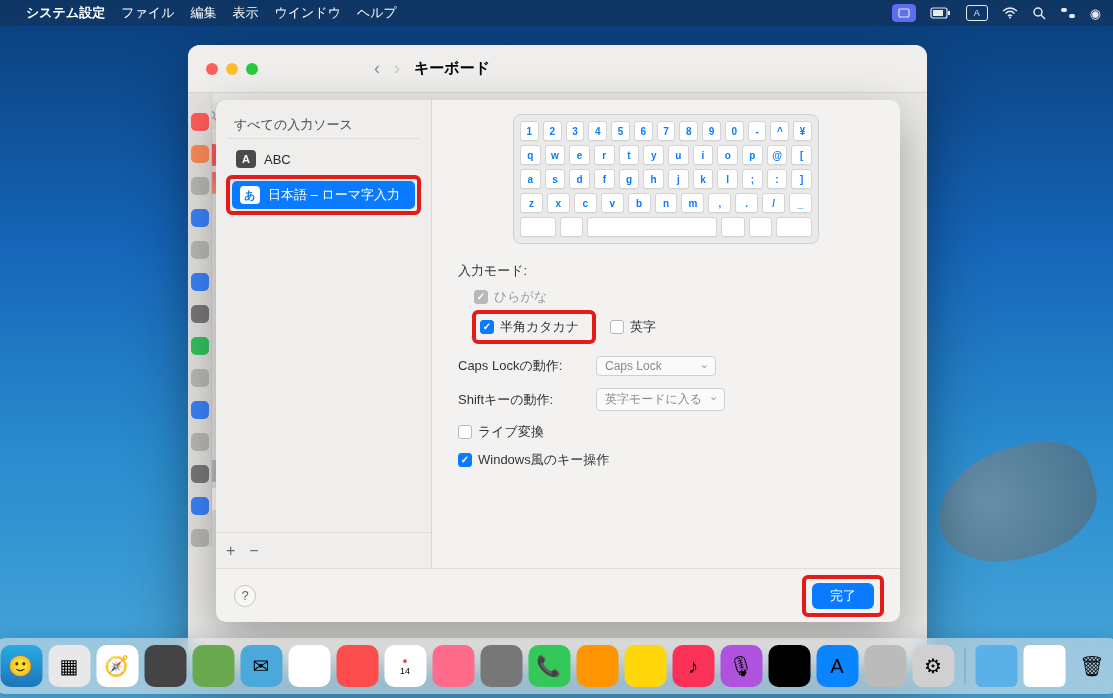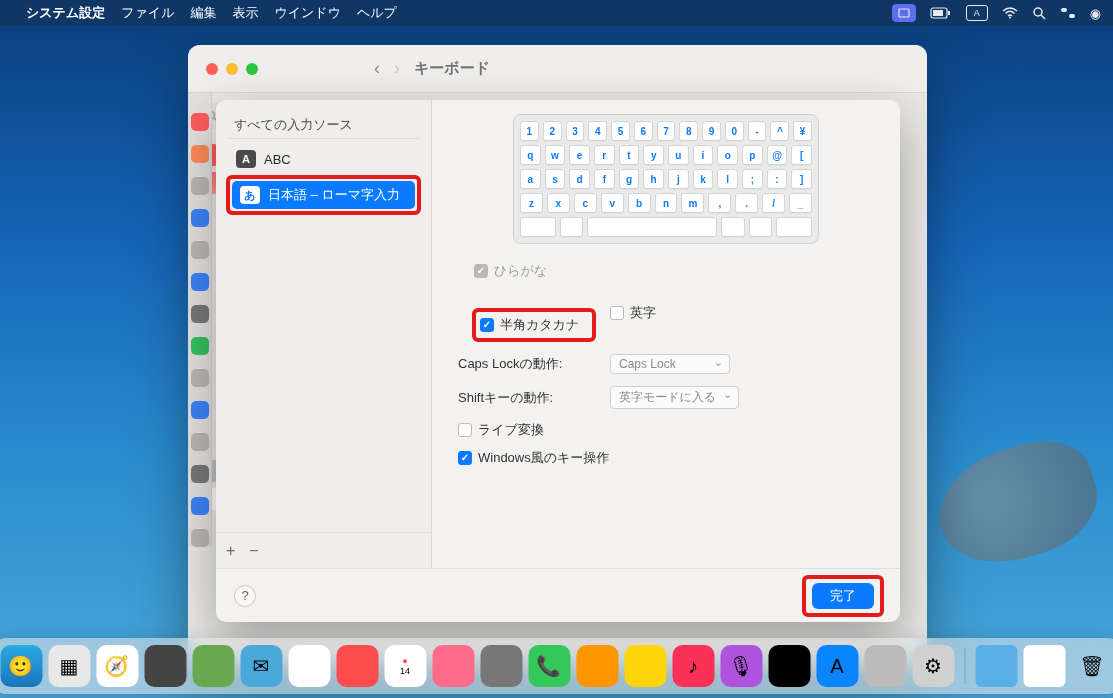--- a/index.html
+++ b/index.html
@@ -14,21 +14,21 @@
 .menubar .right-icon.box { width: 22px; height: 16px; border: 1.2px solid #fff; border-radius: 3px; display: inline-flex; align-items: center; justify-content: center; font-size: 9px; }
 .menubar .right-icon.sel { background: #6a76ff; border-color: #6a76ff; border-radius:4px; width:24px; height:18px;}
 
 
 .settings-window { position: absolute; top: 45px; left: 188px; width: 739px; height: 620px; background: #e9e8e6; border-radius: 12px; box-shadow: 0 20px 60px rgba(0,0,0,0.35); overflow: hidden; }
 .titlebar { height: 48px; display: flex; align-items: center; padding: 0 18px; background: #efeeec; border-bottom: 1px solid #d6d5d3; }
 .traffic { display: flex; gap: 8px; margin-right: 16px;}
 .traffic span { width: 12px; height: 12px; border-radius: 50%; }
 .tr-r { background: #ff5f57;} .tr-y { background: #febc2e;} .tr-g { background: #28c840;}
 .nav-arrows { display:flex; gap:14px; color:#8b8b8b; font-size:18px; margin-left: 100px; margin-right: 14px;}
-.title-text { font-size: 15px; font-weight: 600; color: #737373; }
+.title-text { font-size: 15px; font-weight: 600; color: #000000; }
 
 .win-body { display:flex; height: calc(100% - 48px);}
 .left-ghost { width: 24px; background:#e2e1df; border-right:1px solid #d6d5d3; display:flex; flex-direction:column; align-items:center; padding-top:20px; gap:14px;}
 .left-ghost div { width:18px; height:18px; border-radius:5px; background:#b8b7b5;}
 
 
 .sheet { position: absolute; top: 100px; left: 216px; width: 684px; height: 522px; background: #f3f2f0; border-radius: 10px; box-shadow: 0 18px 50px rgba(0,0,0,0.32); overflow: hidden; display: flex; flex-direction: column; }
 .sheet-body { flex:1; display:flex; }
 .sheet-left { width: 216px; background: #efeeec; border-right: 1px solid #d8d7d5; padding: 12px 12px 0; position: relative;}
 .sheet-left-title { font-size: 13px; color: #4a4a4a; padding: 4px 6px 4px; border-bottom:1px solid #dedddb; margin-bottom:6px;}
@@ -48,21 +48,21 @@
 .mode-grid { display:grid; grid-template-columns: 120px 160px; gap:6px 16px; margin-left:16px; margin-bottom:14px;}
 .ck { display:flex; align-items:center; gap:6px;}
 .cbox { width:14px; height:14px; border:1px solid #b8b8b8; border-radius:3px; background:#fff; display:inline-flex; align-items:center; justify-content:center;}
 .cbox.checked { background:#0a7bff; border-color:#0a7bff; color:#fff;}
 .cbox.checked::after { content:"✓"; font-size:10px; font-weight:700; color:#fff; line-height:1;}
 .cbox.disabled { background:#e8e8e8; border-color:#d0d0d0;}
 .cbox.disabled.checked{ background:#b8b8b8; border-color:#b8b8b8;}
 .ck.disabled { color:#9a9a9a;}
 .hl-red2 { padding:6px 10px 6px 6px; }
 
-.row-line { display:flex; align-items:center; gap:24px; margin-bottom:12px;}
+.row-line { display:flex; align-items:center; gap:10px; margin-bottom:12px;}
 .row-line .lbl { min-width: 128px;}
 .select { padding:2px 22px 2px 8px; border:1px solid #d0cfcd; border-radius:4px; background:#fafafa; color:#8a8a8a; font-size:12px; min-width:120px; position:relative;}
 .select::after { content:"⌄"; position:absolute; right:6px; top:1px; font-size:11px; color:#9a9a9a;}
 
 .single-ck { margin-bottom:10px; margin-left:0;}
 
 .sheet-footer { height:54px; border-top:1px solid #dedddb; display:flex; align-items:center; padding:0 18px; gap:10px;}
 .help { width:22px; height:22px; border-radius:50%; border:1px solid #c9c8c6; display:flex; align-items:center; justify-content:center; font-size:13px; color:#666; background:#f8f7f5;}
 .footer-spacer{flex:1;}
 .done-btn { background:#0a7bff; color:#fff; border:none; border-radius:6px; padding:4px 18px; font-size:13px; font-weight:500;}
@@ -270,30 +270,31 @@
           <div class="kb-row">
             <div class="key wide"></div>
             <div class="key "></div>
             <div class="key space"></div>
             <div class="key "></div>
             <div class="key "></div>
             <div class="key wide"></div>
           </div>
         </div>
 
+      <div class="section-label">入力モード:</div>
       <div class="mode-grid">
         <div class="ck disabled">
             <span class="cbox disabled checked"></span>
             <span>ひらがな</span>
           </div>
         <div class="ck" style="visibility:hidden">
             <span class="cbox"></span>
             <span>全角英字</span>
           </div>
-        <div class="hl-red hl-red2" style="display:inline-block;margin-top:24px;">
+        <div class="hl-red hl-red2" style="display:inline-block;">
           <div class="ck">
               <span class="cbox checked"></span>
               <span>半角カタカナ</span>
             </div>
         </div>
         <div class="ck">
             <span class="cbox"></span>
             <span>英字</span>
           </div>
       </div>

